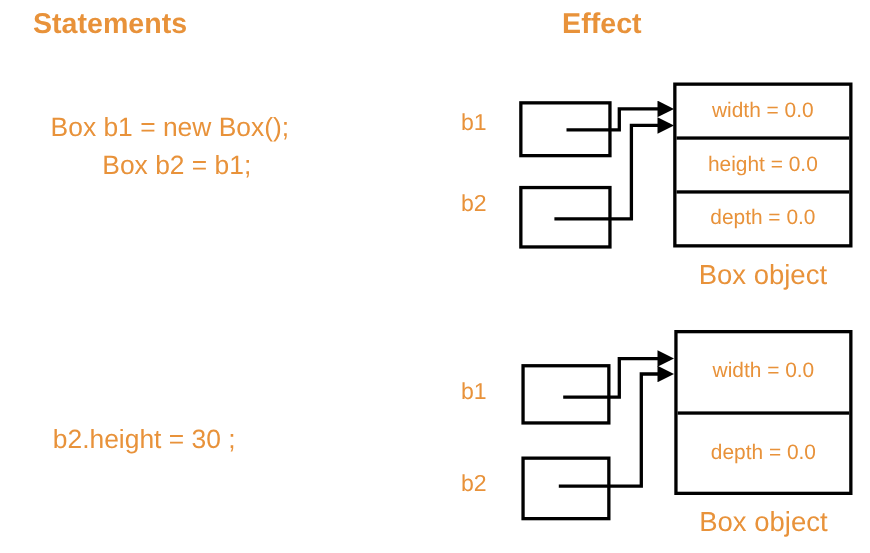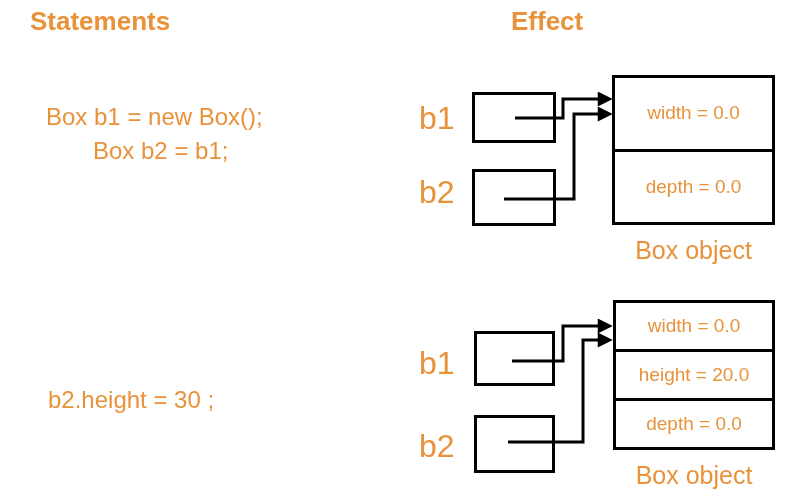--- a/index.html
+++ b/index.html
@@ -28,21 +28,21 @@
   .code {
     position: absolute;
     color: var(--accent);
     font-size: 24px;
     white-space: pre;
     margin-left: 36px;
   }
   .varlabel {
     position: absolute;
     color: var(--accent);
-    font-size: 32px;
+    font-size: 21px;
     white-space: pre;
   }
   .varbox {
     position: absolute;
     border: 3px solid var(--line);
     background: transparent;
     box-sizing: border-box;
   }
   .objtable {
     position: absolute;
@@ -92,34 +92,34 @@
   <div class="code" style="left:10px; top:103px;">Box b1 = new Box();</div>
   <div class="code" style="left:57px; top:137px;text-align:right;">Box b2 = b1;</div>
 
   <div class="varlabel" style="left:419px; top:100px;">b1</div>
   <div class="varbox" style="left:472px; top:92px; width:84px; height:51px;"></div>
   <div class="varlabel" style="left:419px; top:174px;">b2</div>
   <div class="varbox" style="left:472px; top:169px; width:84px; height:57px;"></div>
 
   <div class="objtable" style="left:612px; top:75px; width:163px; height:150px;">
     <div class="objrow">width = 0.0</div>
+    <div class="objrow">height = 0.0</div>
     <div class="objrow">depth = 0.0</div>
   </div>
   <div class="objcaption" style="left:612px; top:236px; width:163px;">Box object</div>
 
   <div class="code" style="left:12px; top:386px;">b2.height = 30 ;</div>
 
   <div class="varlabel" style="left:419px; top:345px;">b1</div>
   <div class="varbox" style="left:474px; top:331px; width:81px; height:55px;"></div>
   <div class="varlabel" style="left:419px; top:428px;">b2</div>
   <div class="varbox" style="left:474px; top:415px; width:81px; height:58px;"></div>
 
   <div class="objtable" style="left:613px; top:300px; width:162px; height:150px;">
     <div class="objrow">width = 0.0</div>
-    <div class="objrow">height = 20.0</div>
     <div class="objrow">depth = 0.0</div>
   </div>
   <div class="objcaption" style="left:613px; top:461px; width:162px;">Box object</div>
 
   <svg class="arrows" width="791" height="503" viewBox="0 0 791 503">
     <defs>
       <marker id="ah" viewBox="0 0 10 10" refX="7.5" refY="5" markerWidth="19" markerHeight="15" orient="auto" markerUnits="userSpaceOnUse">
         <path d="M0,0 L10,5 L0,10 z" fill="#000000"></path>
       </marker>
     </defs>

